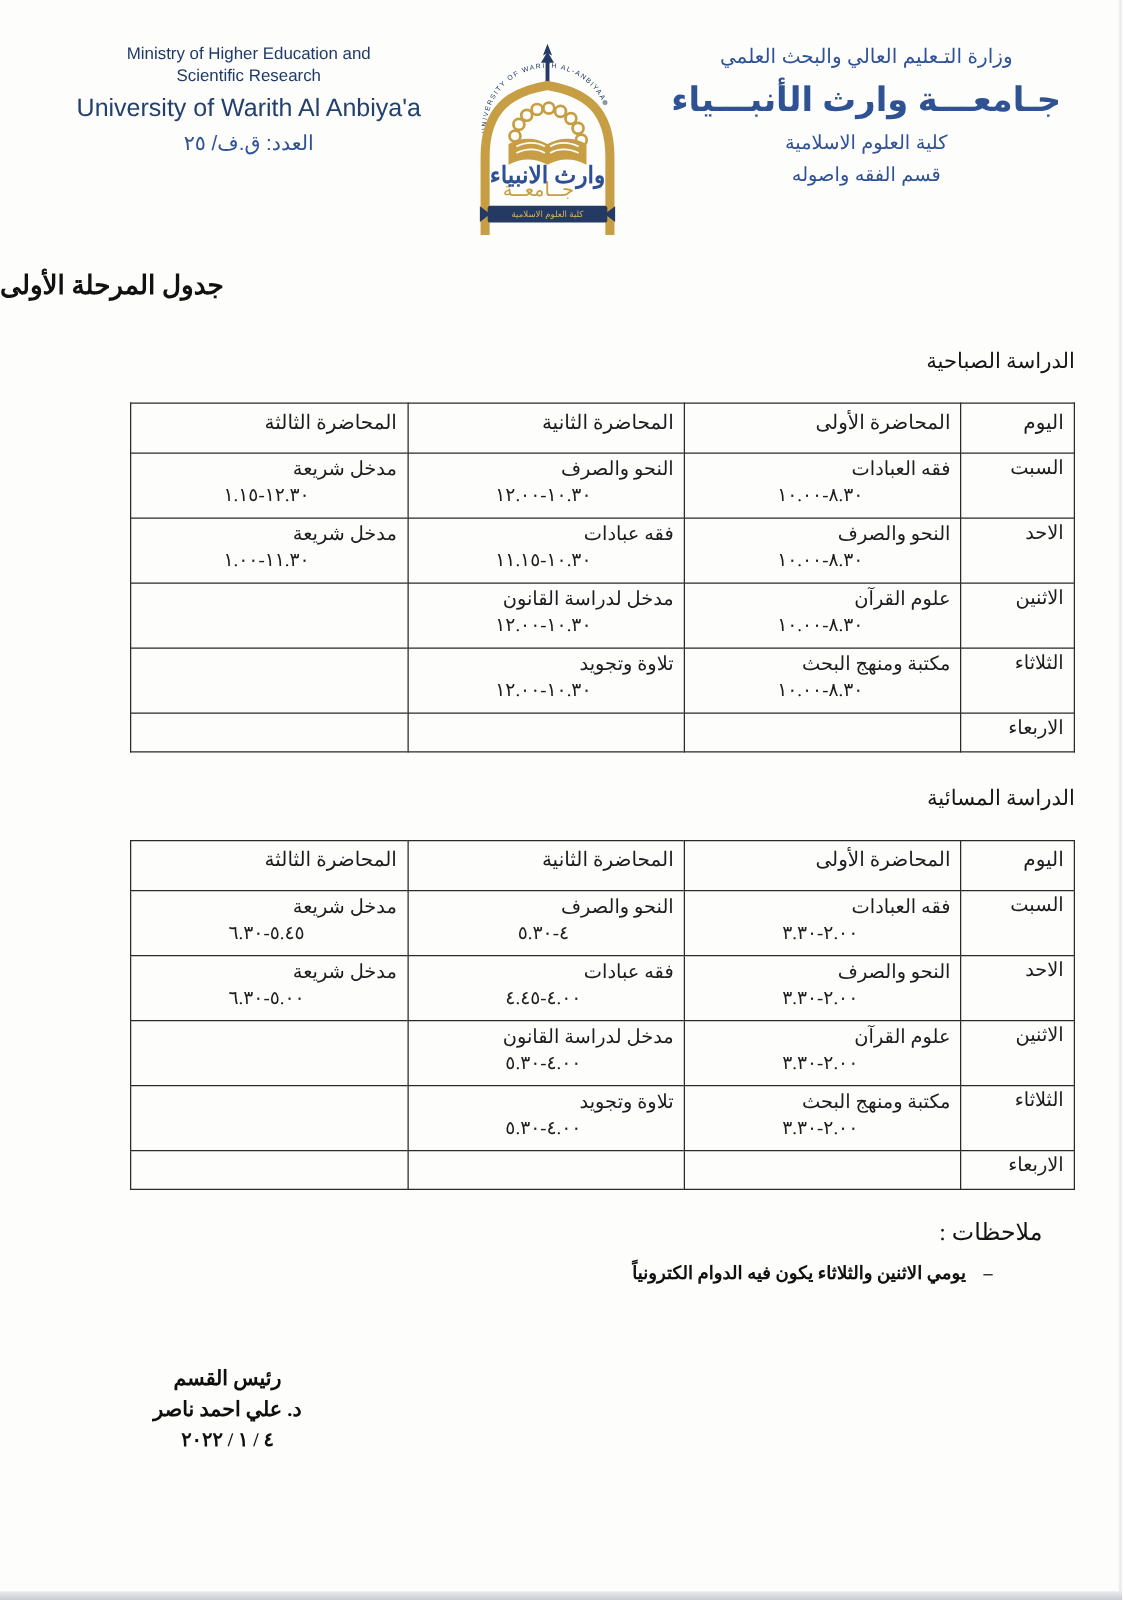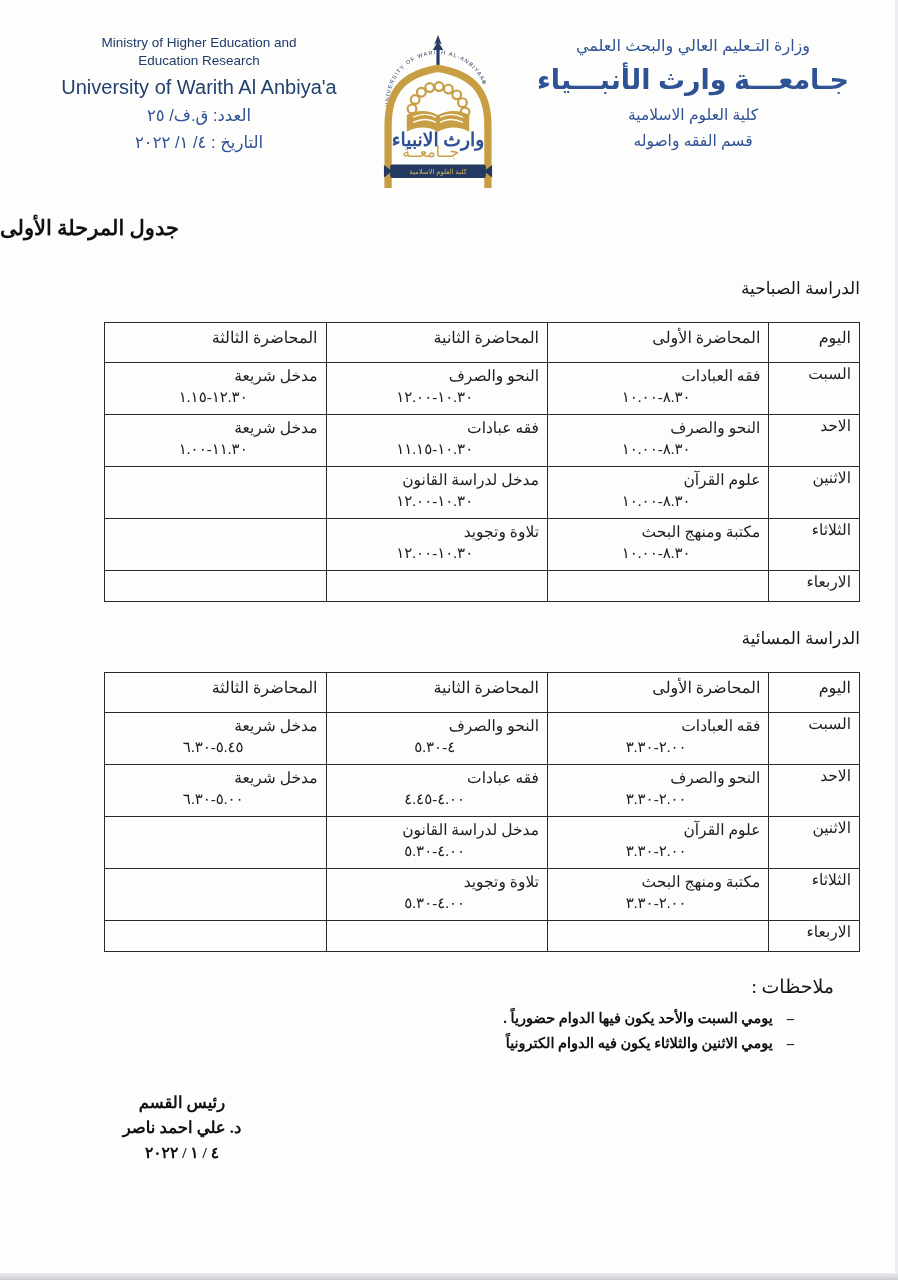--- a/index.html
+++ b/index.html
@@ -62,24 +62,23 @@
 </style>
 </head>
 <body>
 
 <div class="page">
 
   <div class="header">
 
     <div class="hdr-left">
       <div class="min">Ministry of Higher Education and</div>
-      <div class="min">Education Research</div>
+      <div class="min">Scientific Research</div>
       <div class="uni">University of Warith Al Anbiya'a</div>
       <div class="docline">العدد: ق.ف/ ٢٥</div>
-      <div class="docline">التاريخ : ٤/ ١/ ٢٠٢٢</div>
     </div>
 
     <div class="hdr-logo">
       <svg width="148" height="156" viewBox="0 0 140 150">
         <defs>
             <path id="arc" d="M 25,80 A 47,47 0 1 1 115,80" fill="none"></path>
           </defs>
         <text font-size="5.3" fill="#253a63" letter-spacing="1.1" font-family="Liberation Sans, sans-serif">
           <textPath href="#arc" startOffset="6%">UNIVERSITY OF WARITH AL-ANBIYAA</textPath>
         </text>
@@ -293,23 +292,20 @@
       <td></td>
       <td></td>
       <td></td>
     </tr>
   </tbody>
     </table>
 
   <div class="notes">
     <div class="notes-heading">ملاحظات :</div>
     <div class="note-item">
-      <span class="dash">–</span><span>يومي السبت والأحد يكون فيها الدوام حضورياً .</span>
-    </div>
-    <div class="note-item">
       <span class="dash">–</span><span>يومي الاثنين والثلاثاء يكون فيه الدوام الكترونياً</span>
     </div>
   </div>
 
   <div class="signature">
     <div class="role">رئيس القسم</div>
     <div class="name">د. علي احمد ناصر</div>
     <div class="date">٤ / ١ / ٢٠٢٢</div>
   </div>
 

